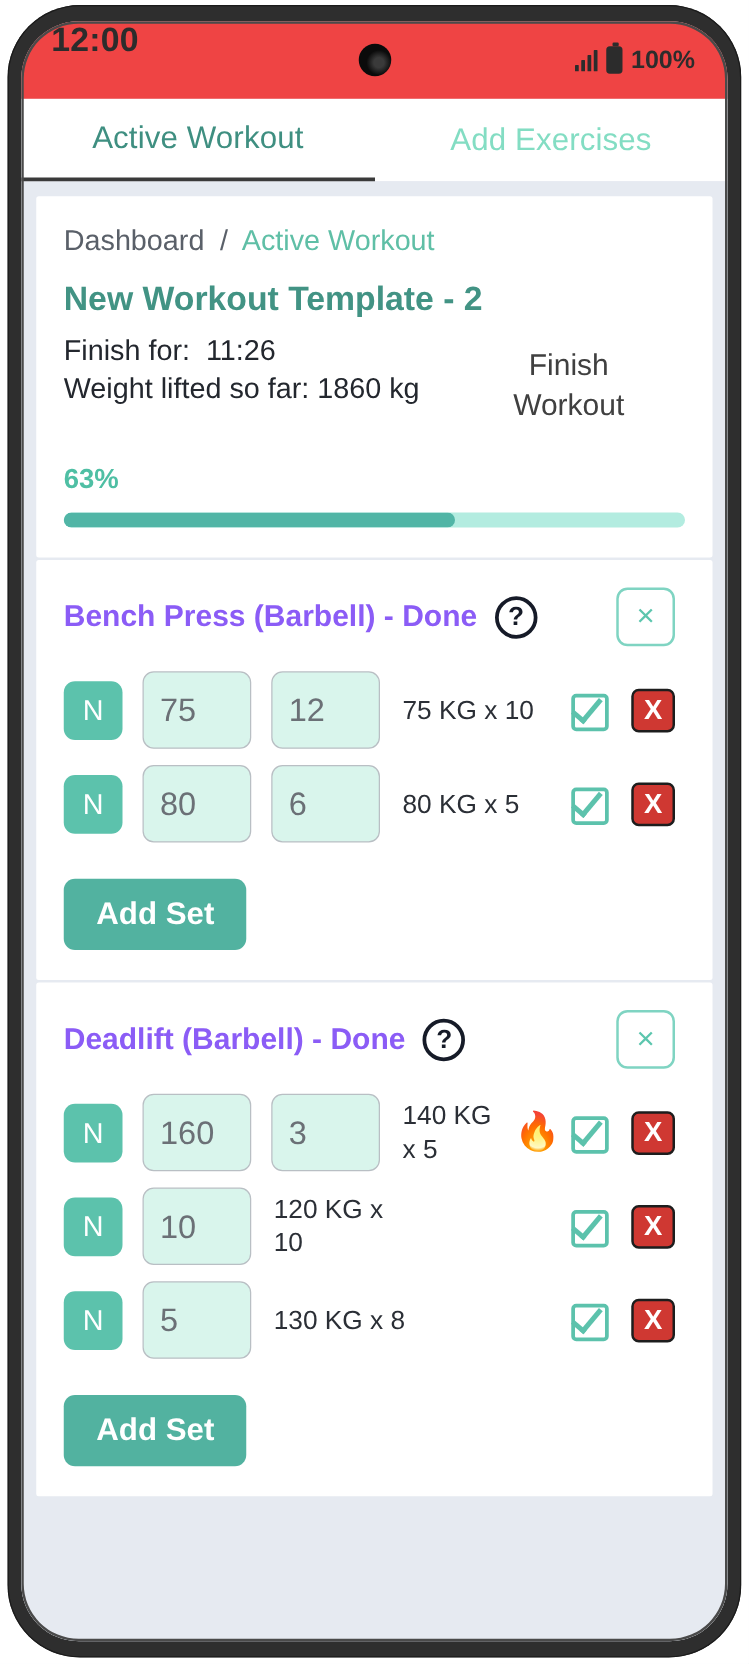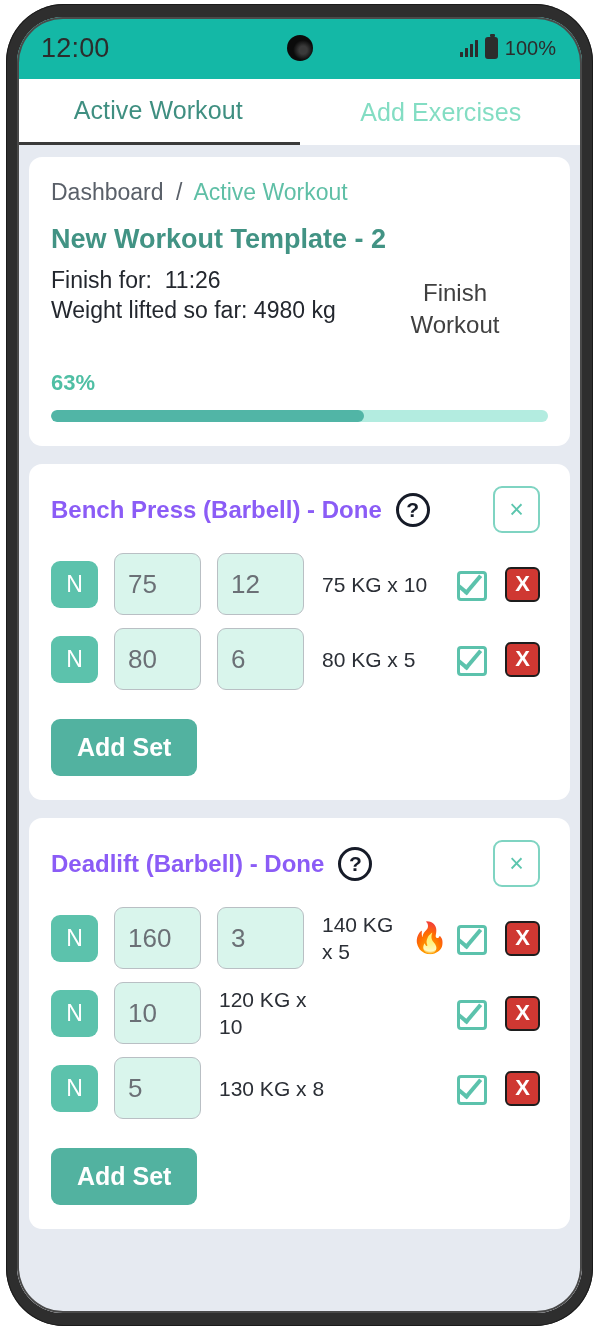--- a/index.html
+++ b/index.html
@@ -33,25 +33,25 @@
     width: 100%; height: 100%;
     background: #e6eaf1;
     border-radius: 46px;
     overflow: hidden;
   }
 
   
   .status-bar {
     position: relative;
     height: 62px;
-    background: #14b8a6;
-    display: flex;
-    align-items: center;
+    background: #ef4444;
+    display: flex;
     justify-content: space-between;
     padding: 0 26px 0 24px;
+    font-weight: bold;
   }
   .status-time {
     font-size: 27px;
     color: #2c2c2c;
     letter-spacing: .2px;
   }
   .status-right {
     display: flex;
     align-items: center;
     gap: 7px;
@@ -107,22 +107,22 @@
   
   .content {
     background: #e6eaf1;
     padding: 12px 12px 0 12px;
     height: calc(100% - 128px);
     overflow: hidden;
   }
 
   .card {
     background: #ffffff;
-    border-radius: 13px;
-    margin-bottom: 18px;
+    border-radius: 2px;
+    margin-bottom: 2px;
     padding: 22px 22px 24px 22px;
   }
 
   
   .breadcrumb {
     font-size: 23px;
     color: #5a6069;
     margin-bottom: 18px;
     white-space: nowrap;
   }
@@ -361,21 +361,21 @@
         <div class="title-row">
           <span class="workout-title">New Workout Template - 2</span>
         </div>
 
         <div class="meta-wrap">
           <div class="meta-lines">
             <div class="meta-line">
               <span>Finish for:</span>
               &nbsp;<span>11:26</span>
             </div>
-            <div class="meta-line">Weight lifted so far: 4980 kg</div>
+            <div class="meta-line">Weight lifted so far: 1860 kg</div>
           </div>
           <div class="finish-workout">Finish Workout</div>
         </div>
 
         <div class="progress-pct">63%</div>
         <div class="progress-track">
           <div class="progress-fill" style="width: 63%;"></div>
         </div>
       </div>
 

